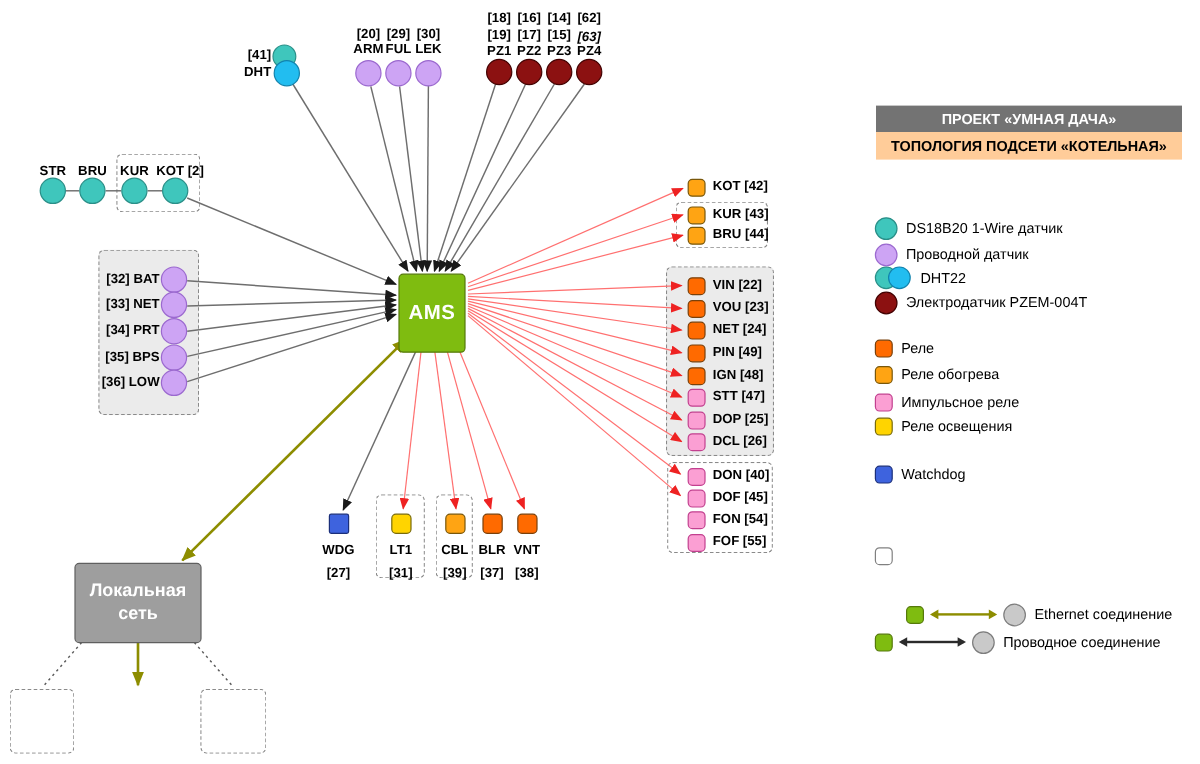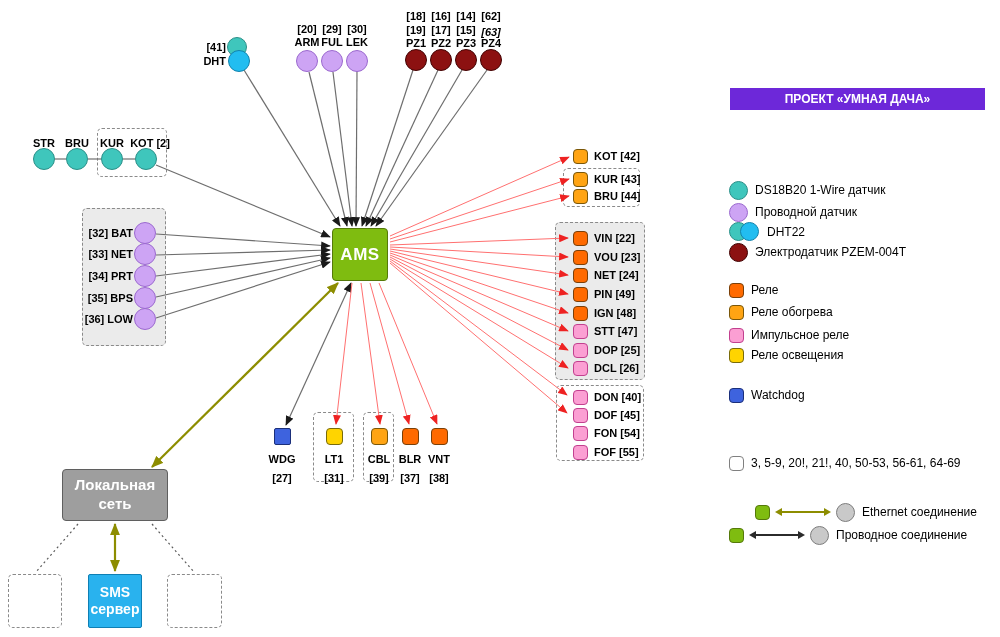--- a/index.html
+++ b/index.html
@@ -37,21 +37,21 @@
   .b-lan { background:#9e9e9e; border:1.5px solid #5f5f5f; border-radius:4px; font-size:15px; }
   .b-sms { background:#29b2ee; border:1px solid #0e7fb4; border-radius:2px; font-size:14px; }
 
   .lbl { position:absolute; font-size:11px; font-weight:bold; color:#000; white-space:nowrap; line-height:1; }
   .a-m { transform:translate(-50%,-50%); }
   .a-e { transform:translate(-100%,-50%); }
   .a-s { transform:translate(0,-50%); }
 
   .hdr { position:absolute; left:730px; width:255px; box-sizing:border-box; text-align:center;
          font-weight:bold; font-size:12px; display:flex; align-items:center; justify-content:center; }
-  .hdr-project  { top:88px;  height:22px; background:#6d28d9; color:#fff; }
+  .hdr-project  { top:88px;  height:22px; background:#737373; color:#fff; }
   .hdr-subtitle { top:110px; height:23px; background:#ffcc99; color:#000; }
 
   .legend-row { position:absolute; left:729px; display:flex; align-items:center; gap:7px;
                 transform:translateY(-50%); height:22px; }
   .legend-row .txt { font-size:12px; color:#000; white-space:nowrap; }
   .sw-circle { width:19px; height:19px; border-radius:50%; box-sizing:border-box; flex:0 0 auto; }
   .sw-square { width:15px; height:15px; border-radius:4px; box-sizing:border-box; flex:0 0 auto; position:static; }
   .sw-dht { position:relative; width:31px; height:20px; flex:0 0 auto; }
   .sw-dht .circle { width:19px; height:19px; top:0; }
   .conn-arrow { position:relative; width:52px; height:0; border-top:2px solid #8d8d00; flex:0 0 auto; }
@@ -171,30 +171,26 @@
       <div class="square s-relay_impulse" style="left: 572.5px; top: 360.5px; width: 15px; height: 15px;"></div>
       <div class="square s-relay_impulse" style="left: 572.5px; top: 389.5px; width: 15px; height: 15px;"></div>
       <div class="square s-relay_impulse" style="left: 572.5px; top: 407.5px; width: 15px; height: 15px;"></div>
       <div class="square s-relay_impulse" style="left: 572.5px; top: 425.5px; width: 15px; height: 15px;"></div>
       <div class="square s-relay_impulse" style="left: 572.5px; top: 444.5px; width: 15px; height: 15px;"></div>
       <div class="square s-watchdog" style="left: 273.5px; top: 427.5px; width: 17px; height: 17px;"></div>
       <div class="square s-relay_light" style="left: 325.5px; top: 427.5px; width: 17px; height: 17px;"></div>
       <div class="square s-relay_heat" style="left: 370.5px; top: 427.5px; width: 17px; height: 17px;"></div>
       <div class="square s-relay" style="left: 401.5px; top: 427.5px; width: 17px; height: 17px;"></div>
       <div class="square s-relay" style="left: 430.5px; top: 427.5px; width: 17px; height: 17px;"></div>
-      <div class="box b-ams" style="left: 332px; top: 228px; width: 56px; height: 53px;">
+      <div class="box b-ams" style="left: 332px; top: 228px; width: 56px; height: 66px;">
         <span>AMS</span>
       </div>
-      <div class="box b-lan" style="left: 62px; top: 469px; width: 106px; height: 52px;">
+      <div class="box b-lan" style="left: 62px; top: 469px; width: 106px; height: 67px;">
         <span>Локальная</span>
         <span>сеть</span>
-      </div>
-      <div class="box b-sms" style="left: 88px; top: 574px; width: 54px; height: 54px;">
-        <span>SMS</span>
-        <span>сервер</span>
       </div>
       <div class="lbl a-m" style="left: 44px; top: 143px;">STR</div>
       <div class="lbl a-m" style="left: 77px; top: 143px;">BRU</div>
       <div class="lbl a-m" style="left: 112px; top: 143px;">KUR</div>
       <div class="lbl a-m" style="left: 150px; top: 143px;">KOT [2]</div>
       <div class="lbl a-e" style="left: 226px; top: 47px;">[41]</div>
       <div class="lbl a-e" style="left: 226px; top: 61px;">DHT</div>
       <div class="lbl a-m" style="left: 307px; top: 29px;">[20]</div>
       <div class="lbl a-m" style="left: 307px; top: 42px;">ARM</div>
       <div class="lbl a-m" style="left: 332px; top: 29px;">[29]</div>
@@ -240,20 +236,21 @@
       <div class="lbl a-m" style="left: 379px; top: 459px;">CBL</div>
       <div class="lbl a-m" style="left: 379px; top: 478px;">[39]</div>
       <div class="lbl a-m" style="left: 410px; top: 459px;">BLR</div>
       <div class="lbl a-m" style="left: 410px; top: 478px;">[37]</div>
       <div class="lbl a-m" style="left: 439px; top: 459px;">VNT</div>
       <div class="lbl a-m" style="left: 439px; top: 478px;">[38]</div>
     </div>
 
   <div id="legend">
     <div class="hdr hdr-project">ПРОЕКТ «УМНАЯ ДАЧА»</div>
+    <div class="hdr hdr-subtitle">ТОПОЛОГИЯ ПОДСЕТИ «КОТЕЛЬНАЯ»</div>
     <div id="legend-items">
         <div class="legend-row" style="top: 190px;">
           <span class="sw-circle circle c-ds18b20" style="position: static;"></span>
           <span class="txt">DS18B20 1-Wire датчик</span>
         </div>
         <div class="legend-row" style="top: 212px;">
           <span class="sw-circle circle c-wired" style="position: static;"></span>
           <span class="txt">Проводной датчик</span>
         </div>
         <div class="legend-row" style="top: 232px;">
@@ -282,21 +279,20 @@
         <div class="legend-row" style="top: 355px;">
           <span class="square sw-square s-relay_light"></span>
           <span class="txt">Реле освещения</span>
         </div>
         <div class="legend-row" style="top: 395px;">
           <span class="square sw-square s-watchdog"></span>
           <span class="txt">Watchdog</span>
         </div>
         <div class="legend-row" style="top: 463px;">
           <span class="square sw-square s-plain"></span>
-          <span class="txt">3, 5-9, 20!, 21!, 40, 50-53, 56-61, 64-69</span>
         </div>
         <div class="legend-row" style="top: 512px; padding-left: 26px;">
           <span class="square sw-square s-green"></span>
           <span class="conn-arrow"></span>
           <span class="sw-circle circle c-gray" style="position: static;"></span>
           <span class="txt">Ethernet соединение</span>
         </div>
         <div class="legend-row" style="top: 535px;">
           <span class="square sw-square s-green"></span>
           <span class="conn-arrow black"></span>

